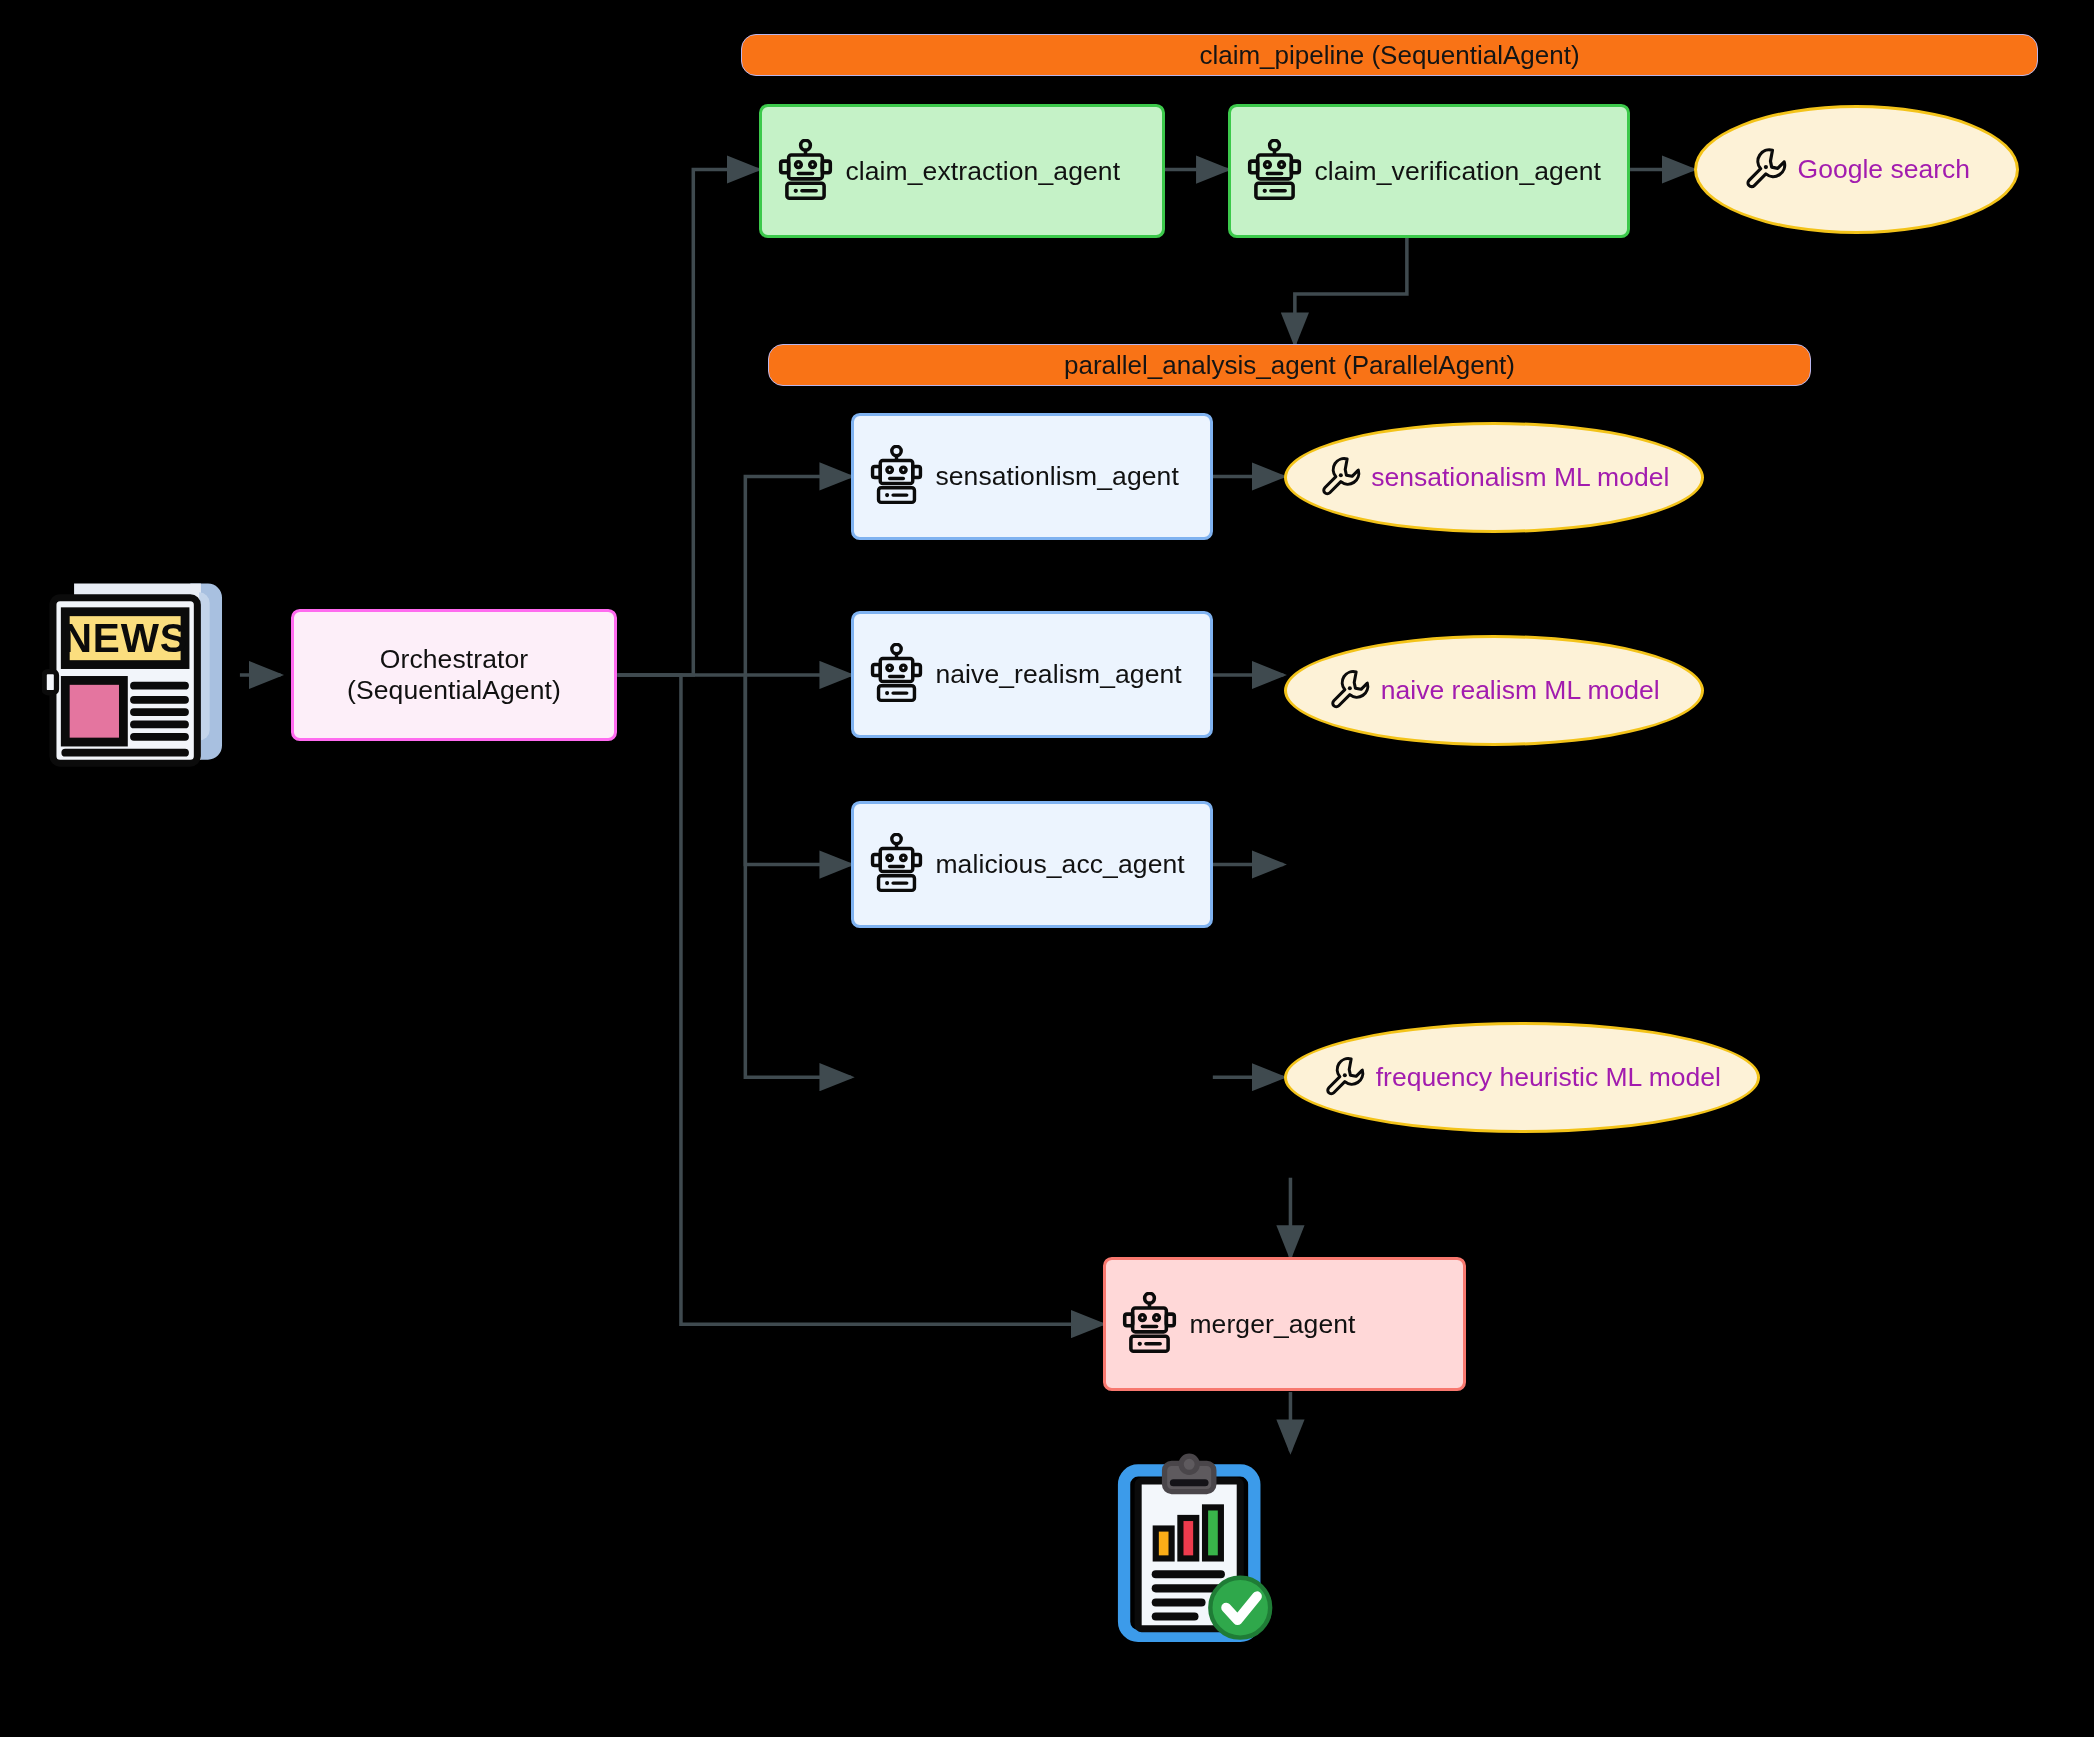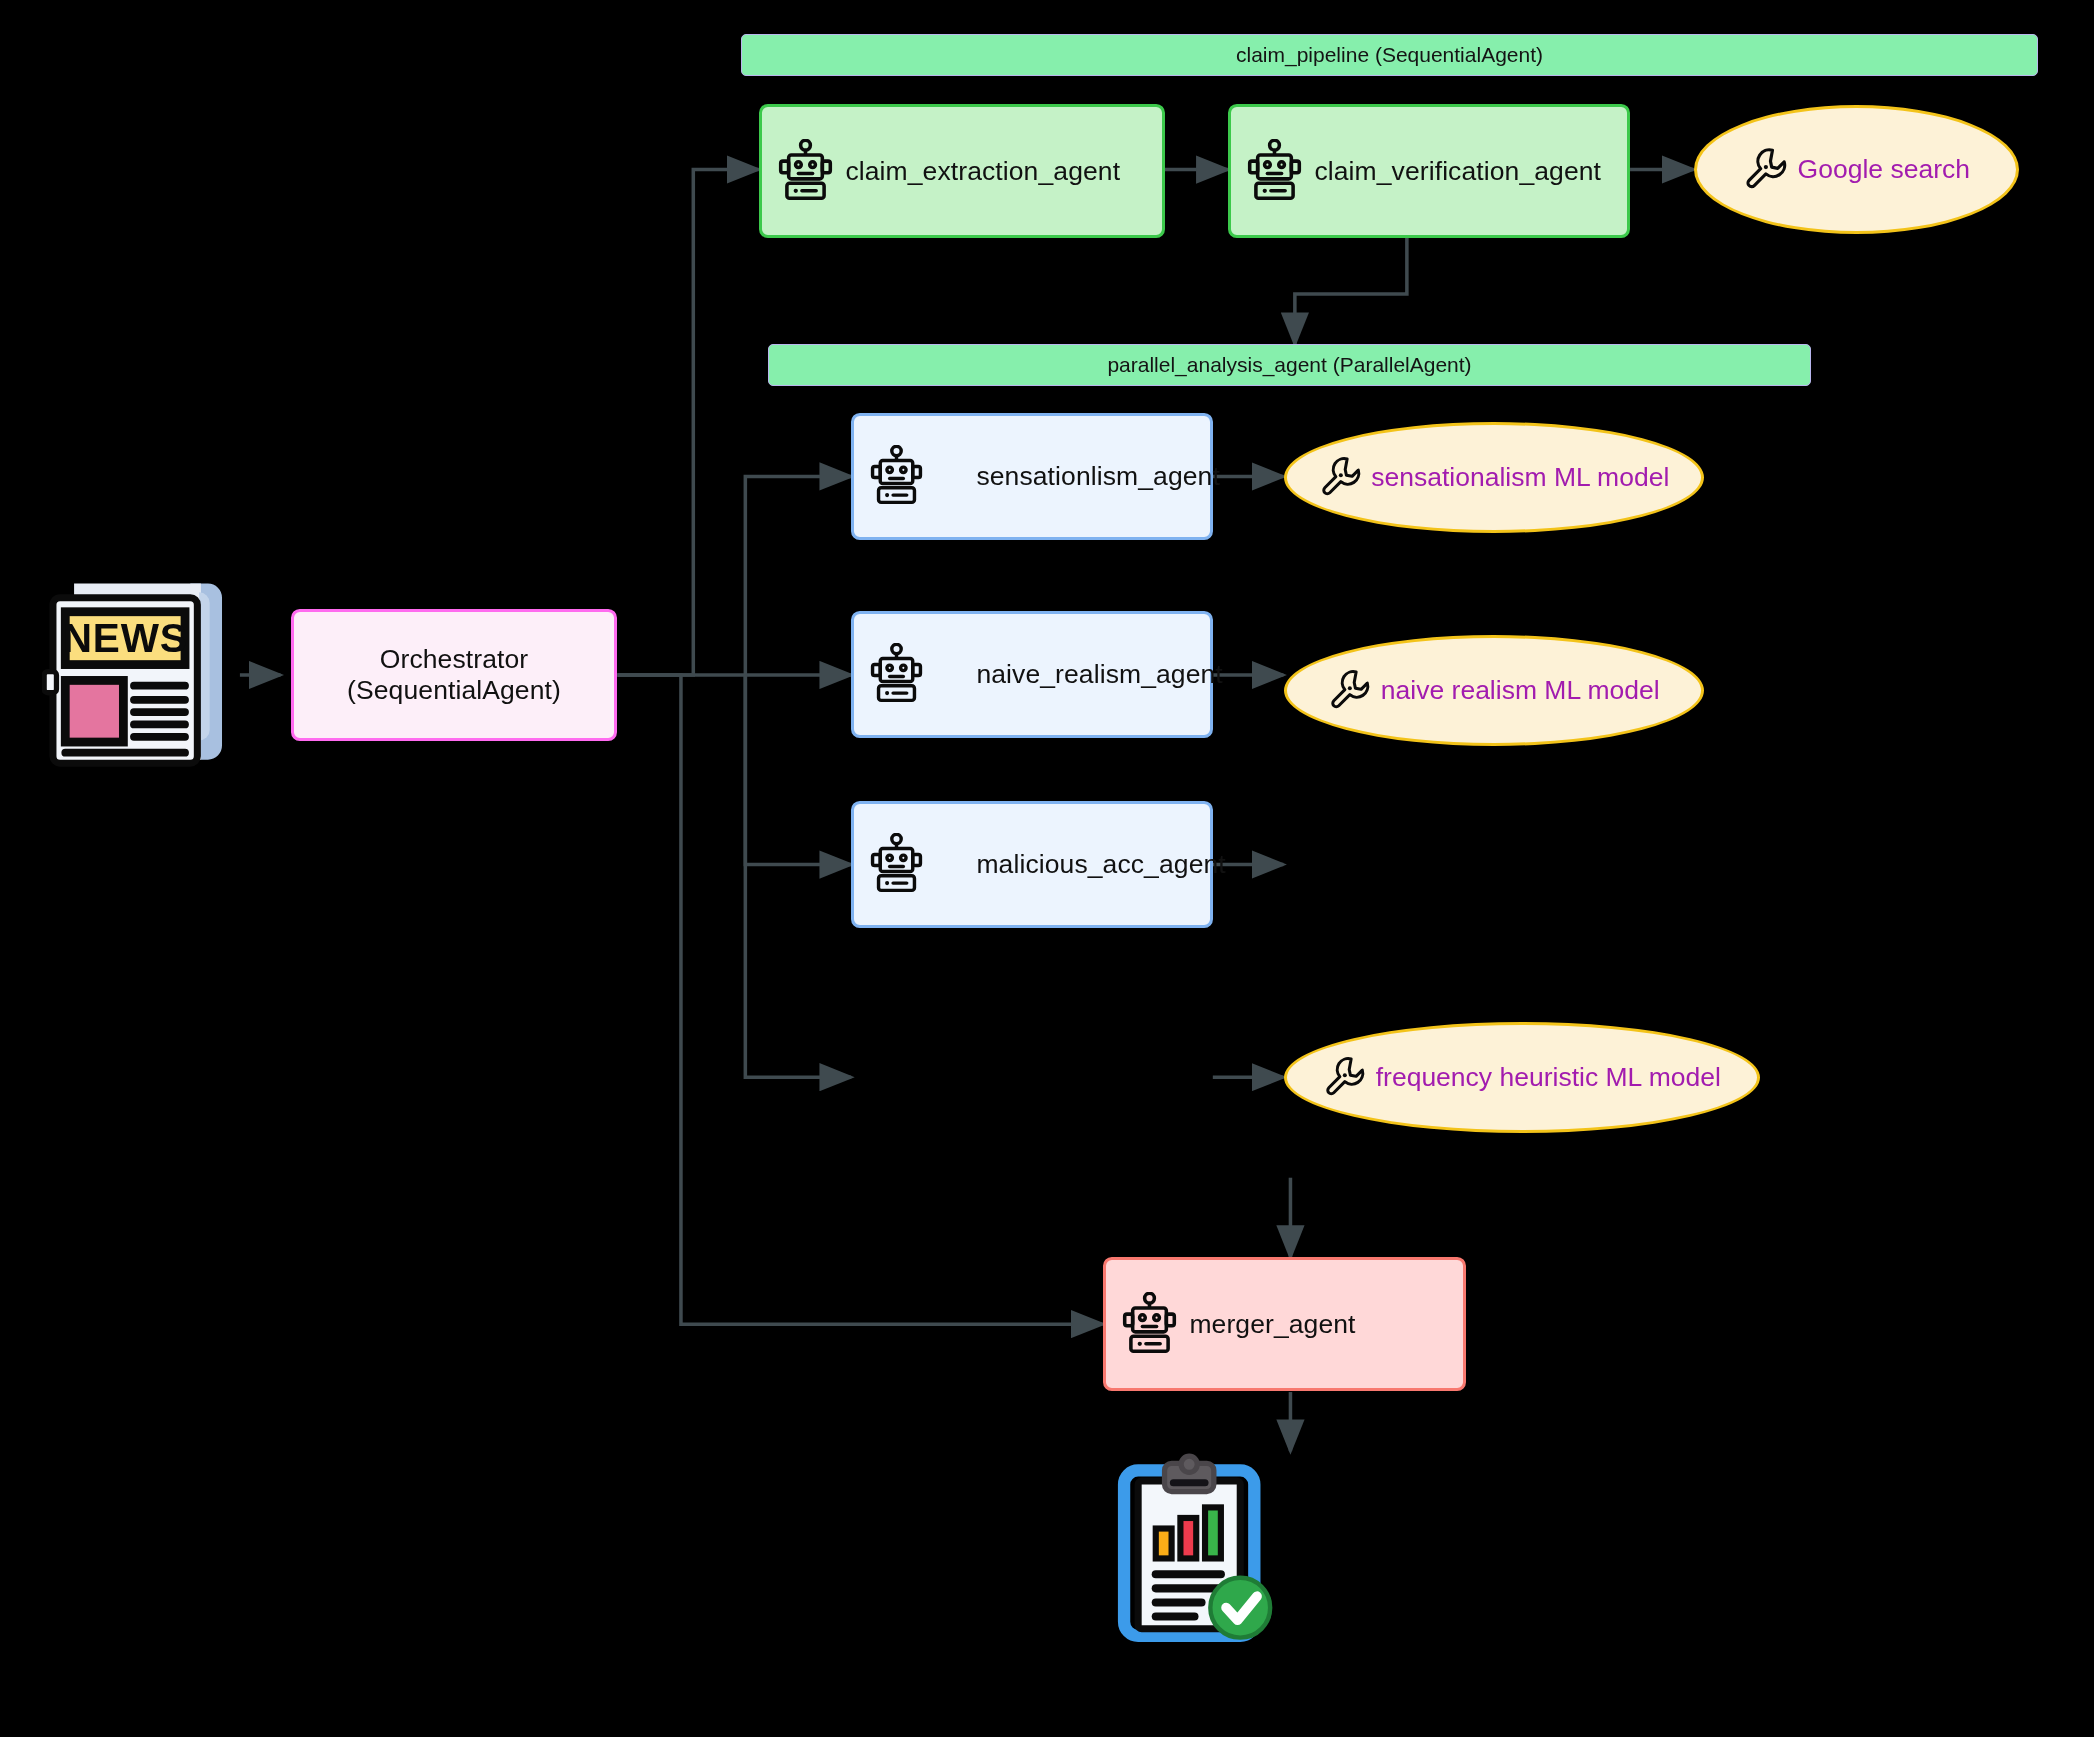--- a/index.html
+++ b/index.html
@@ -30,33 +30,33 @@
   }
   .box .ico { flex: 0 0 auto; margin-right: 12.4px; display:block; }
   .box .lbl {
     color: #111111;
     font-size: 26.5px;
     letter-spacing: 0.1px;
     white-space: nowrap;
   }
   .grp-header {
     position: absolute;
-    background: #86efac;
+    background: #f97316;
     border: 0.9px solid #b9b6ee;
-    border-radius: 5px;
+    border-radius: 15px;
     display: flex;
     align-items: center;
     justify-content: center;
     color: #141414;
-    font-size: 21px;
+    font-size: 26px;
     white-space: nowrap;
   }
   
   .green  { background:#C5F2C7; border-color:#3CC94B; }
-  .blue   { background:#ECF4FE; border-color:#7FB2F0;gap:41px; }
+  .blue   { background:#ECF4FE; border-color:#7FB2F0; }
   .pink   { background:#FDEFF9; border-color:#FF6BF0; }
   .red    { background:#FFD8D8; border-color:#F8786F; }
 
   
   .ellipse {
     position: absolute;
     background: #FDF2D7;
     border: 3.5px solid #F3C319;
     border-radius: 50%;
     display: flex;

